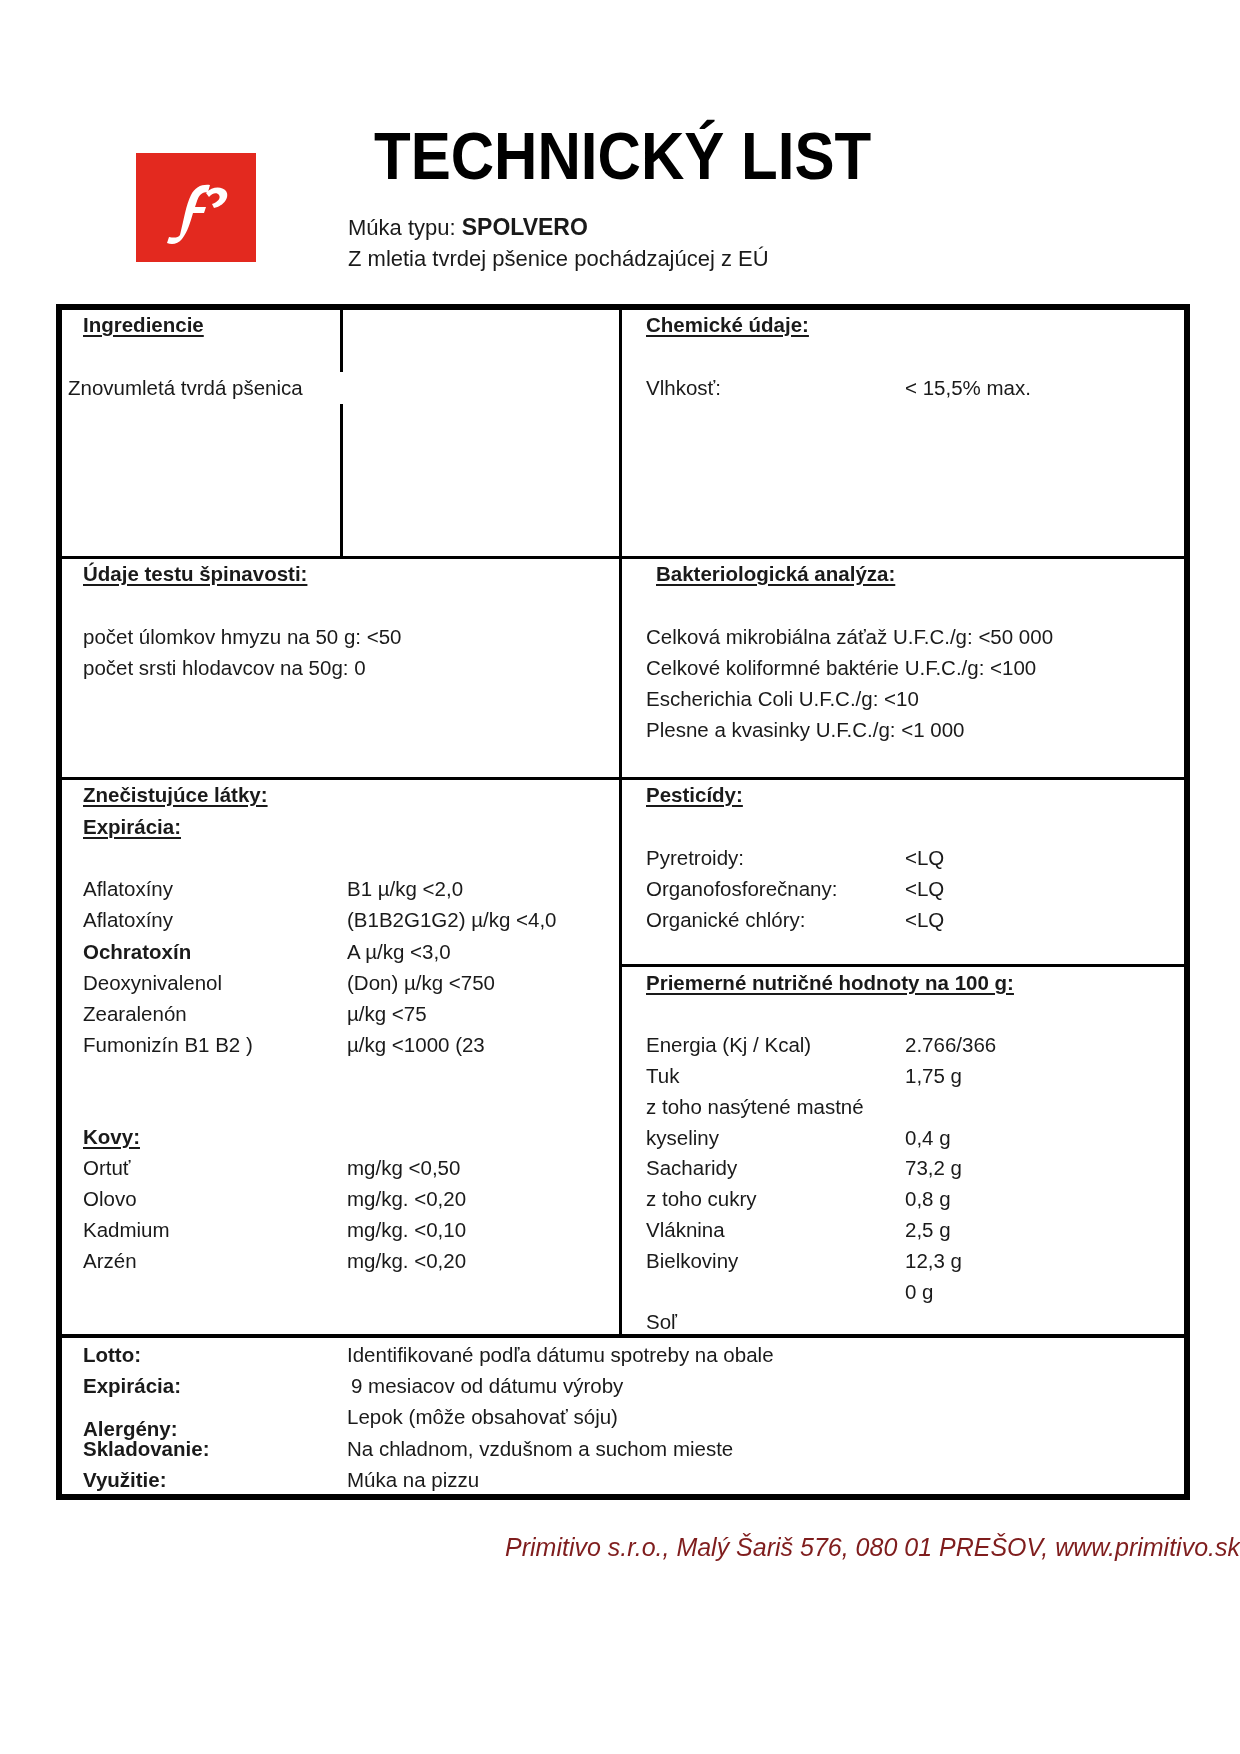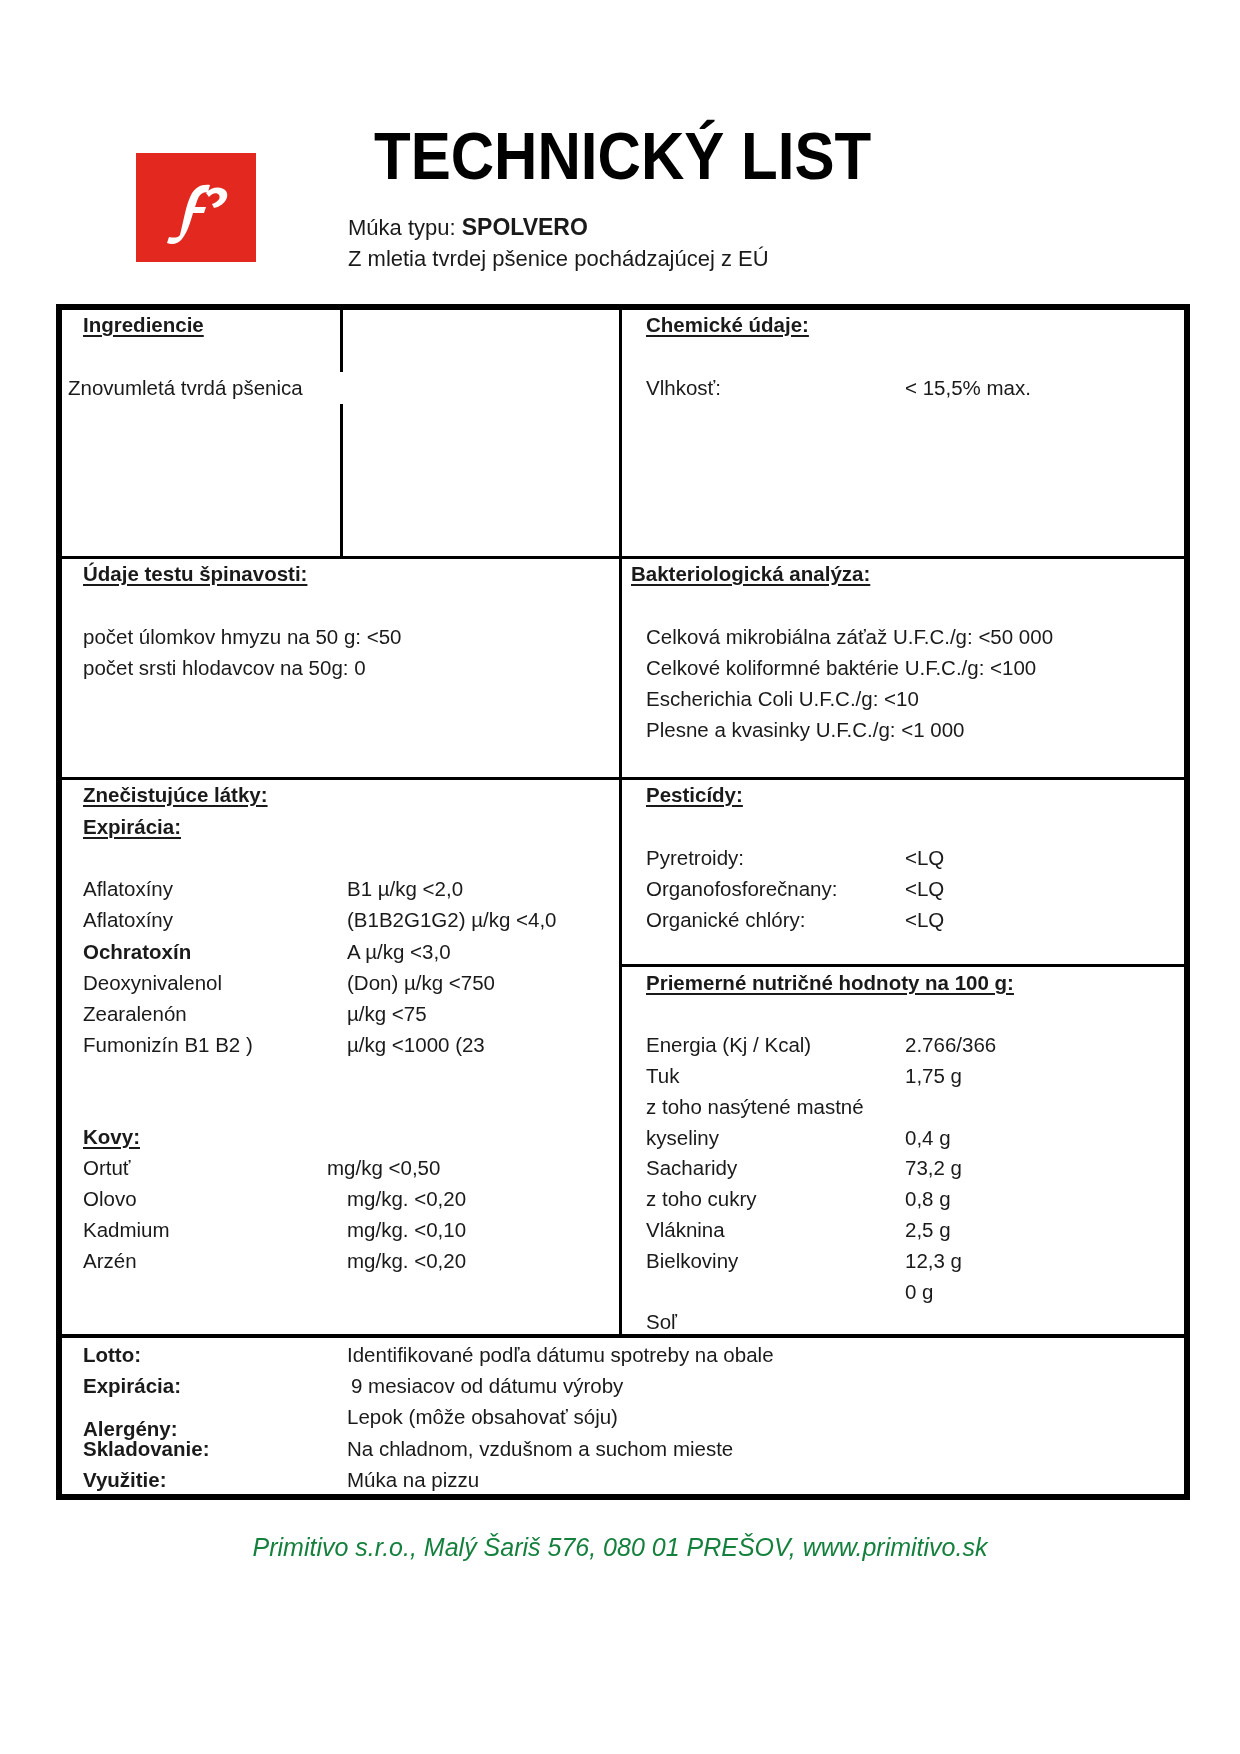--- a/index.html
+++ b/index.html
@@ -6,22 +6,22 @@
   body { width: 1240px; height: 1754px; position: relative; overflow: hidden;
          font-family: "Liberation Sans", sans-serif; color: #1a1a1a; }
   .abs { position: absolute; }
   .t { position: absolute; font-size: 20.5px; line-height: 24px; white-space: nowrap; }
   .h { font-weight: bold; text-decoration: underline; text-decoration-thickness: 2px; text-underline-offset: 3px; }
   .b { font-weight: bold; }
   .line { position: absolute; background: #000; }
   #title { left: 374px; top: 118px; font-size: 66px; font-weight: bold; line-height: 76px;
            letter-spacing: 0; transform: scaleX(0.91); transform-origin: left center; white-space: nowrap; color: #000; }
   #logo { left: 136px; top: 153px; width: 120px; height: 109px; background: #e3291f; }
-  #footer { left: 0; width: 1240px; top: 1531px; text-align: center; font-size: 25px; font-style: italic;
-            line-height: 32px; color: #15803d; white-space: nowrap; }
+  #footer { left: 0; width: 1240px; top: 1531px; text-align: right; font-size: 25px; font-style: italic;
+            line-height: 32px; color: #7f1d1d; white-space: nowrap; }
   .sub { font-size: 22px; line-height: 26px; }
 </style>
 </head>
 <body>
 
 <div id="logo" class="abs">
   <svg width="120" height="109" viewBox="0 0 120 109">
     <path d="M44 82 C48 66 50 52 55 42 C59 34 66 31 74 32 L72 39 C66 39 63 42 61 48 L59 54 L70 54 L68 60 L57 60 C54 70 52 78 46 86 C42 91 36 92 31 90 L33 84 C38 85 42 85 44 82 Z" fill="#ffffff"></path>
     <path d="M70 40 C76 33 86 33 90 38 C94 44 88 53 78 55 L76 51 C82 49 85 45 83 42 C81 39 76 40 73 44 Z" fill="#ffffff"></path>
   </svg>
@@ -46,21 +46,21 @@
 <div class="t" style="left:68px; top:376px; background:#fff; padding-right:1px;">Znovumletá tvrdá pšenica</div>
 
 <div class="t h" style="left:646px; top:313px;">Chemické údaje:</div>
 <div class="t" style="left:646px; top:376px;">Vlhkosť:</div>
 <div class="t" style="left:905px; top:376px;">&lt; 15,5% max.</div>
 
 <div class="t h" style="left:83px; top:562px;">Údaje testu špinavosti:</div>
 <div class="t" style="left:83px; top:625px;">počet úlomkov hmyzu na 50 g: &lt;50</div>
 <div class="t" style="left:83px; top:656px;">počet srsti hlodavcov na 50g: 0</div>
 
-<div class="t h" style="left:631px; top:562px;">Bakteriologická analýza:</div>
+<div class="t h" style="left:656px; top:562px;">Bakteriologická analýza:</div>
 <div class="t" style="left:646px; top:625px;">Celková mikrobiálna záťaž U.F.C./g: &lt;50 000</div>
 <div class="t" style="left:646px; top:656px;">Celkové koliformné baktérie U.F.C./g: &lt;100</div>
 <div class="t" style="left:646px; top:687px;">Escherichia Coli U.F.C./g: &lt;10</div>
 <div class="t" style="left:646px; top:718px;">Plesne a kvasinky U.F.C./g: &lt;1 000</div>
 
 <div class="t h" style="left:83px; top:783px;">Znečistujúce látky:</div>
 <div class="t h" style="left:83px; top:815px;">Expirácia:</div>
 
 <div class="t" style="left:83px; top:877px;">Aflatoxíny</div>
 <div class="t" style="left:347px; top:877px;">B1 µ/kg &lt;2,0</div>
@@ -70,21 +70,21 @@
 <div class="t" style="left:347px; top:940px;">A µ/kg &lt;3,0</div>
 <div class="t" style="left:83px; top:971px;">Deoxynivalenol</div>
 <div class="t" style="left:347px; top:971px;">(Don) µ/kg &lt;750</div>
 <div class="t" style="left:83px; top:1002px;">Zearalenón</div>
 <div class="t" style="left:347px; top:1002px;">µ/kg &lt;75</div>
 <div class="t" style="left:83px; top:1033px;">Fumonizín B1 B2 )</div>
 <div class="t" style="left:347px; top:1033px;">µ/kg &lt;1000 (23</div>
 
 <div class="t h" style="left:83px; top:1125px;">Kovy:</div>
 <div class="t" style="left:83px; top:1156px;">Ortuť</div>
-<div class="t" style="left:327px; top:1156px;text-align:right;">mg/kg &lt;0,50</div>
+<div class="t" style="left:347px; top:1156px;text-align:right;">mg/kg &lt;0,50</div>
 <div class="t" style="left:83px; top:1187px;">Olovo</div>
 <div class="t" style="left:347px; top:1187px;">mg/kg. &lt;0,20</div>
 <div class="t" style="left:83px; top:1218px;">Kadmium</div>
 <div class="t" style="left:347px; top:1218px;">mg/kg. &lt;0,10</div>
 <div class="t" style="left:83px; top:1249px;">Arzén</div>
 <div class="t" style="left:347px; top:1249px;">mg/kg. &lt;0,20</div>
 
 <div class="t h" style="left:646px; top:783px;">Pesticídy:</div>
 <div class="t" style="left:646px; top:846px;">Pyretroidy:</div>
 <div class="t" style="left:905px; top:846px;">&lt;LQ</div>

